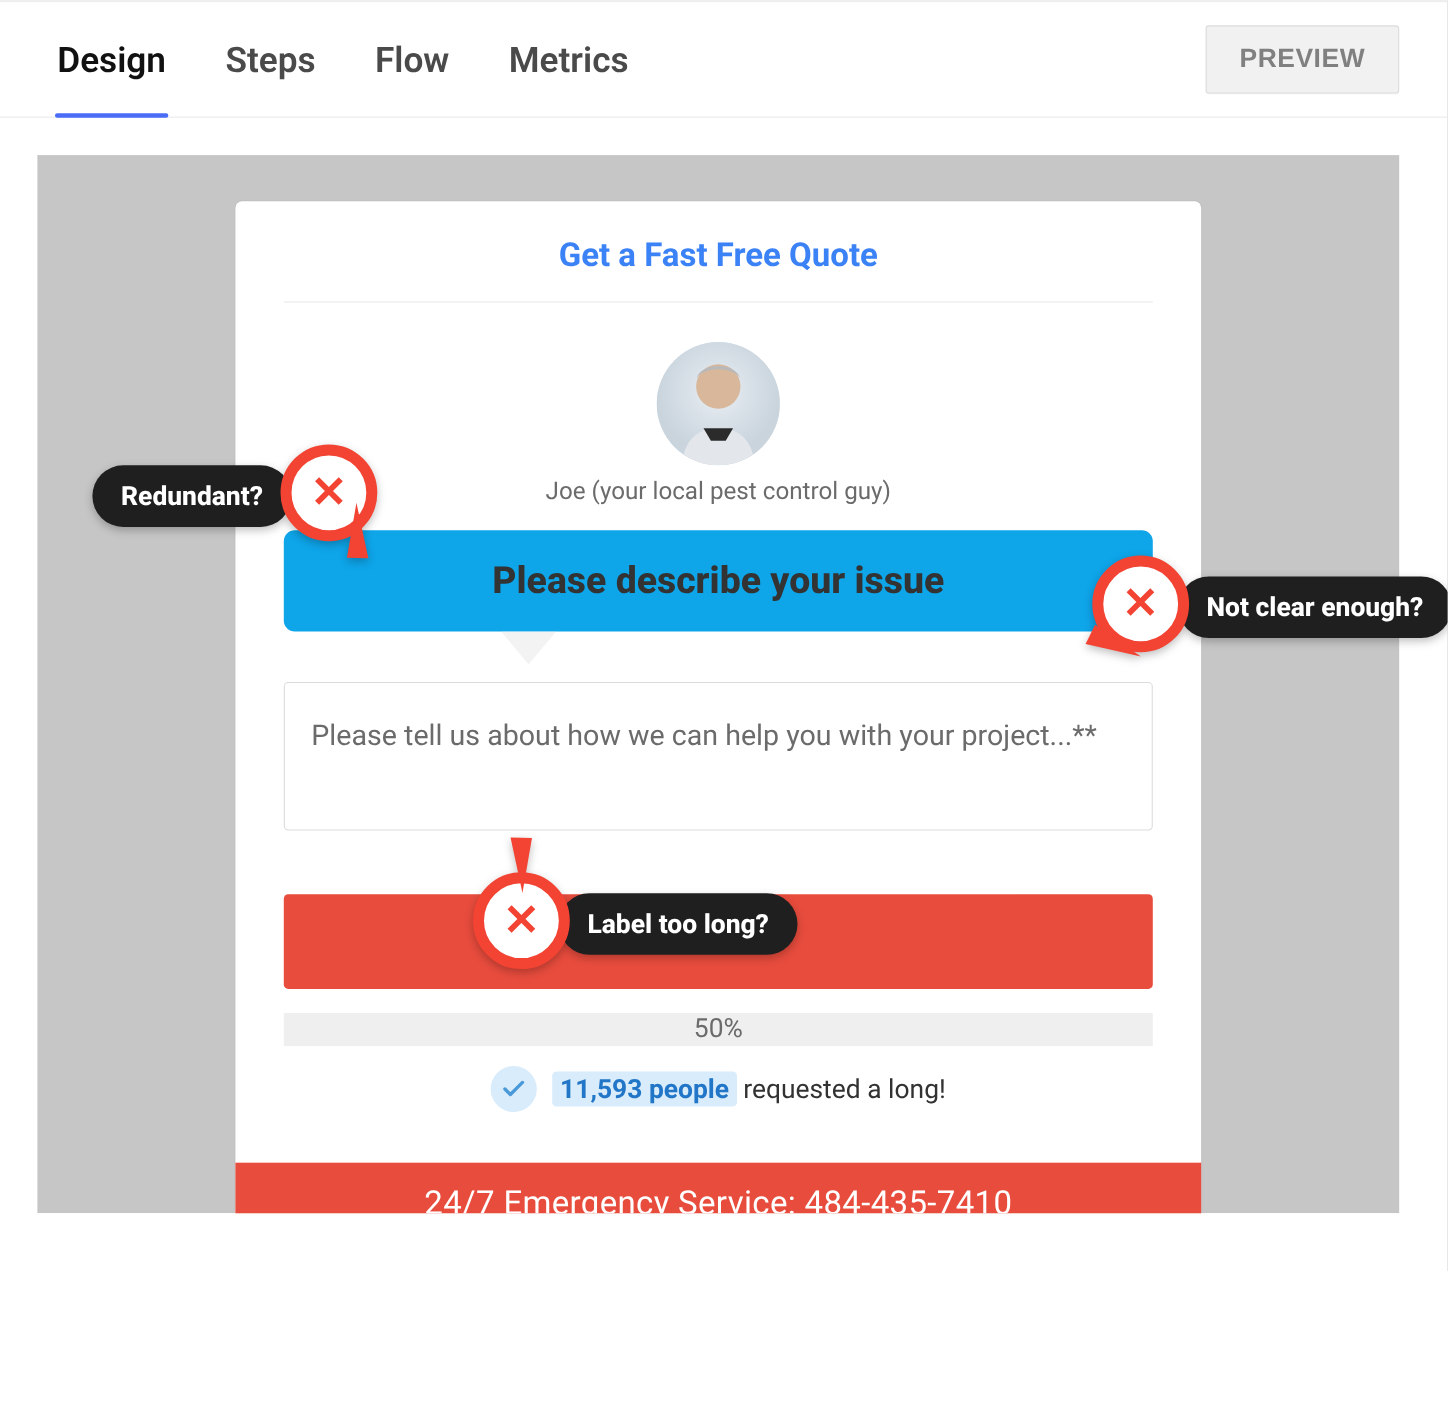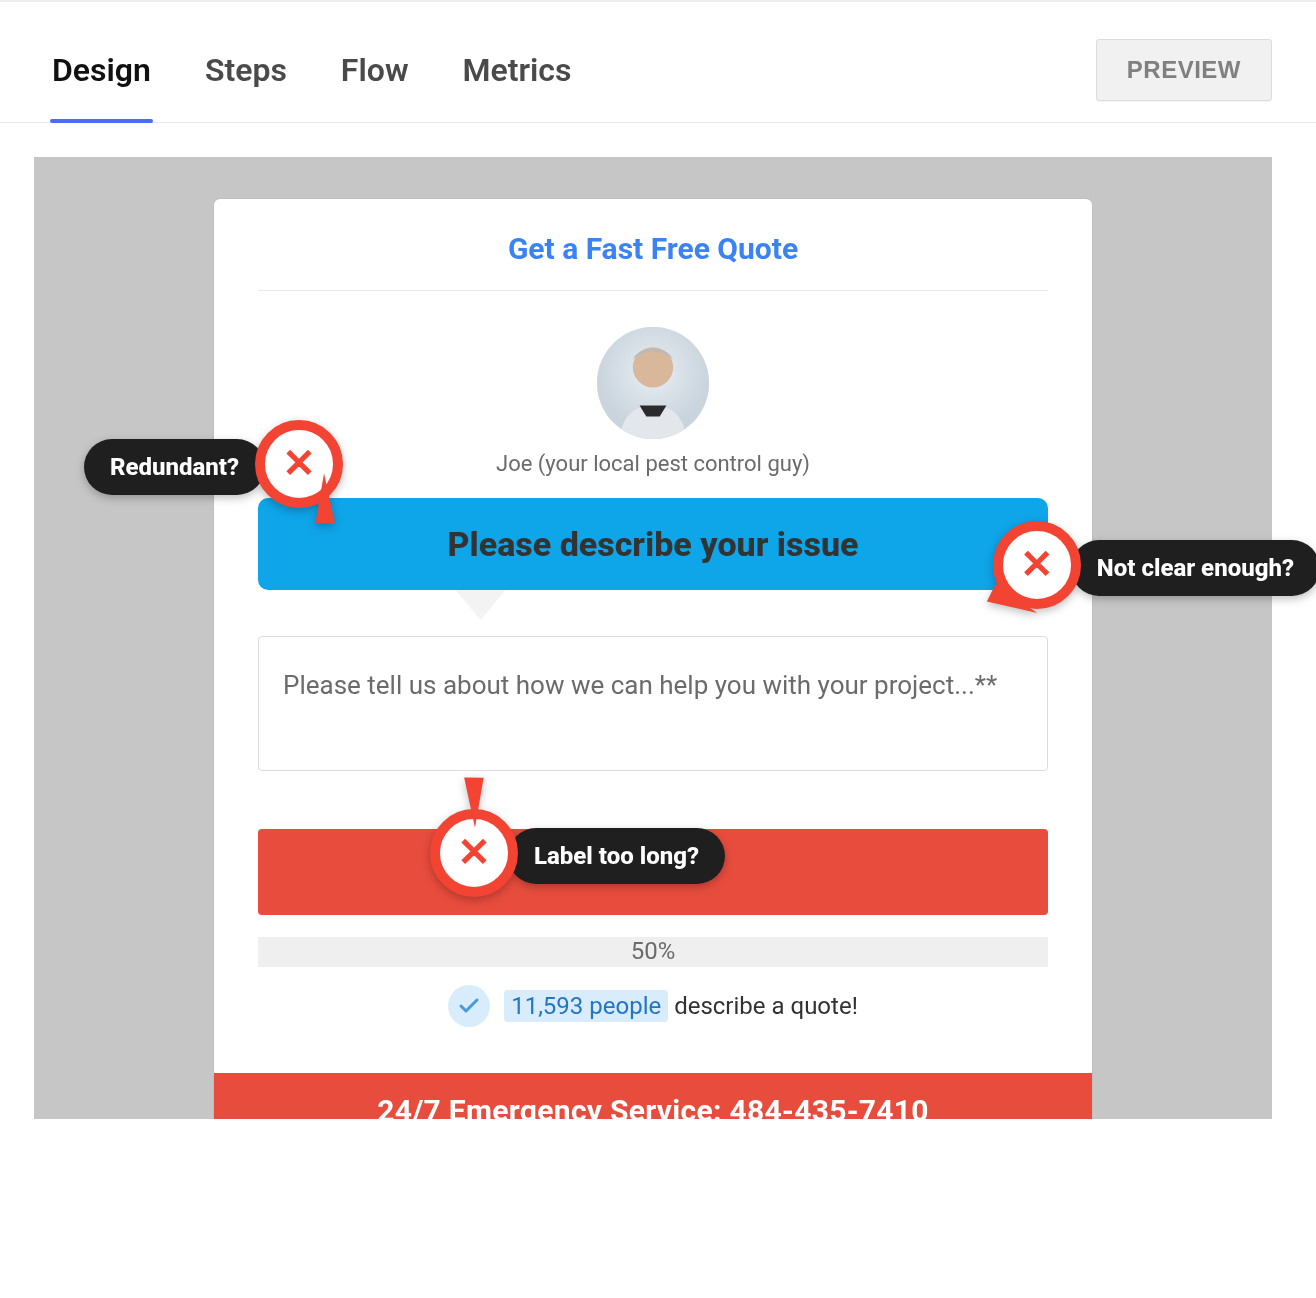--- a/index.html
+++ b/index.html
@@ -21,21 +21,21 @@
   body{
     font-family:-apple-system,BlinkMacSystemFont,"Segoe UI",Roboto,Helvetica,Arial,sans-serif;
     color:var(--ink);
     background:#fff;
     width:1316px;
   }
 
   
   .topbar{
     display:flex;align-items:center;justify-content:space-between;
-    padding:16px 44px 0 52px;
+    padding:0 44px 0 52px;
     border-top:2px solid #eee;
     border-bottom:1px solid var(--gray-200);
     height:104px;
     gap:15px;
   }
   .tabs{display:flex;gap:54px;align-items:center;height:100%;}
   .tab{
     font-size:32px;font-weight:600;color:#4a4a4a;
     position:relative;height:100%;display:flex;align-items:center;
     cursor:pointer;
@@ -116,25 +116,25 @@
     color:var(--gray-600);font-size:24px;
   }
   .stats{
     margin-top:18px;display:flex;align-items:center;justify-content:center;gap:14px;
     font-size:24px;color:#323232;padding-bottom:46px;
   }
   .check-badge{
     width:42px;height:42px;border-radius:50%;background:var(--blue-soft);
     display:flex;align-items:center;justify-content:center;color:#4a99d8;
   }
-  .stats b{color:var(--blue-ink);font-weight:400;}
+  .stats b{color:var(--blue-ink);font-weight:700;}
   .stats b span.hilite{background:var(--blue-soft);padding:2px 7px;border-radius:4px;}
 
   .emergency{
-    background:var(--red);color:#fff;font-weight:700;font-size:30px;letter-spacing:.3px;
+    background:var(--red);color:#fff;font-weight:400;font-size:30px;letter-spacing:.3px;
     text-align:center;padding:20px 0;margin:0 -44px;
   }
 
   
   .callout{position:absolute;display:flex;align-items:center;filter:drop-shadow(0 3px 4px rgba(0,0,0,.25));z-index:5;}
   .callout .pill{
     background:#1f1f1f;color:#fff;font-weight:800;font-size:24px;
     padding:14px 26px;border-radius:999px;white-space:nowrap;
   }
   .callout .mag{position:relative;width:86px;height:86px;}
@@ -242,18 +242,18 @@
     <div class="progress">
       <span>50%</span>
     </div>
 
     <div class="stats">
       <span class="check-badge">
         <svg width="24" height="24" viewBox="0 0 24 24" fill="none">
             <path d="M4 12l5 5L20 6" stroke="#4a99d8" stroke-width="3" stroke-linecap="round" stroke-linejoin="round"></path>
           </svg>
       </span>
-      <span><b><span class="hilite">11,593 people</span></b>&nbsp;<span>describe a quote!</span></span>
+      <span><b><span class="hilite">11,593 people</span></b>&nbsp;<span>requested a long!</span></span>
     </div>
 
     <div class="emergency">24/7 Emergency Service: 484-435-7410</div>
   </div>
 </div>
 
 </body></html>

